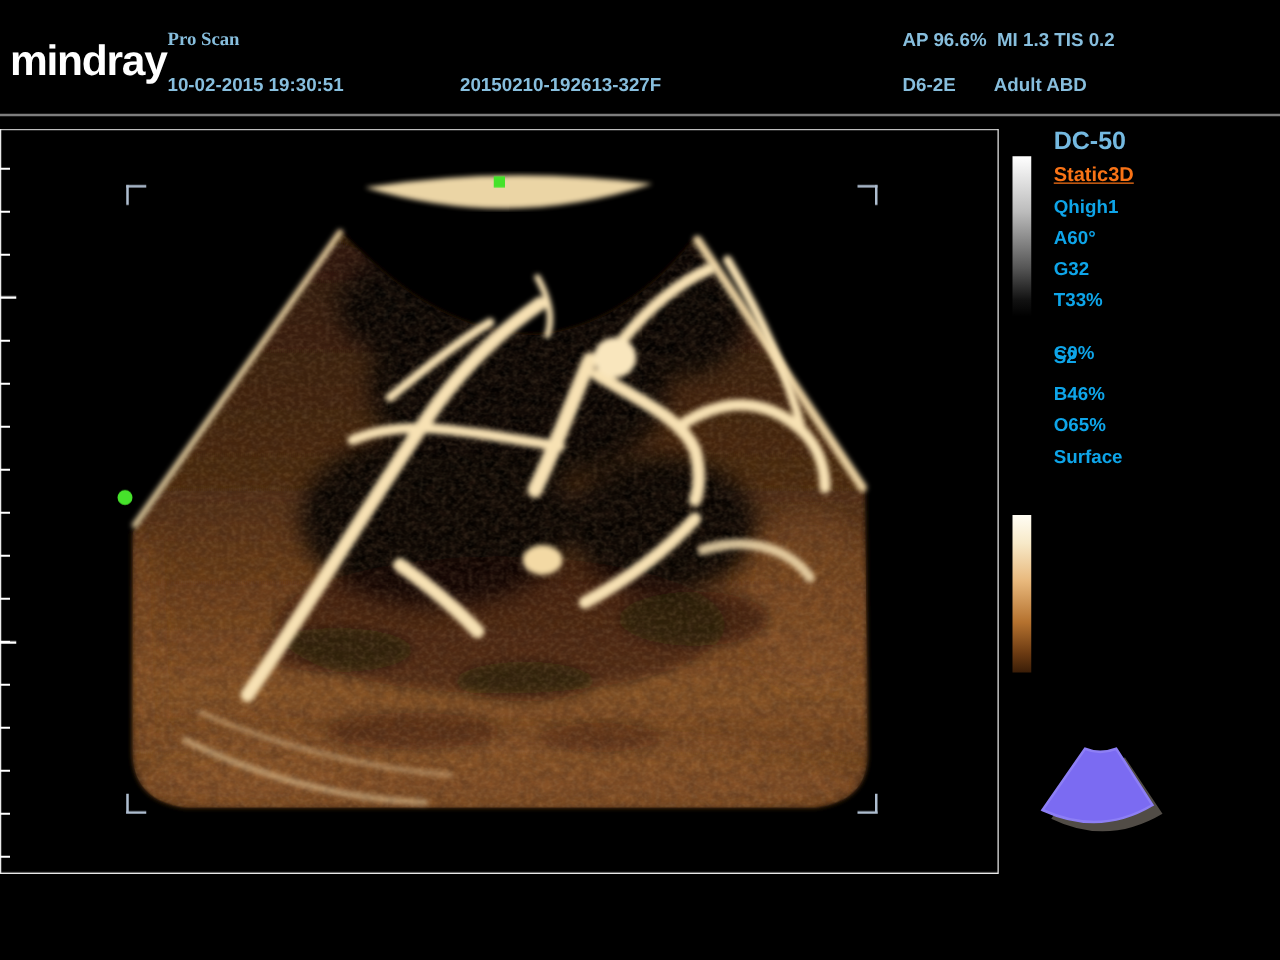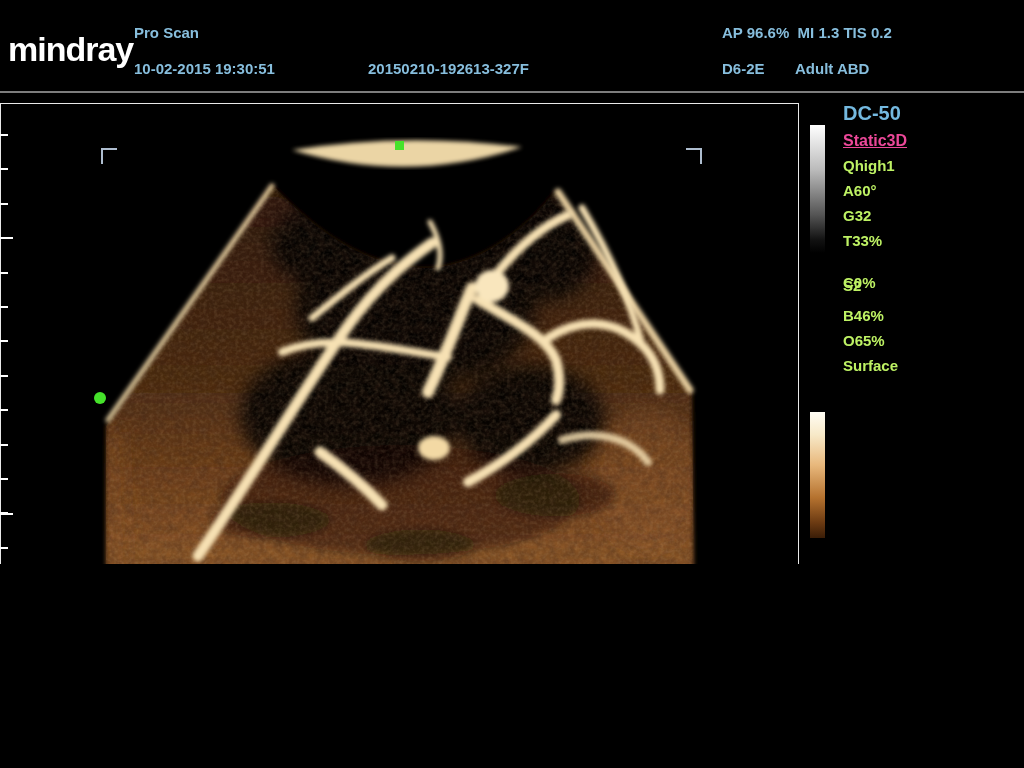--- a/index.html
+++ b/index.html
@@ -1,22 +1,22 @@
 <!DOCTYPE html>
 <html><head>
 <meta charset="utf-8">
 <style>
   html,body{margin:0;padding:0;background:#000;}
-  #screen{position:relative;width:1024px;height:564px;background:#000;overflow:hidden;
+  #screen{position:relative;width:1024px;height:768px;background:#000;overflow:hidden;
           font-family:"Liberation Sans",sans-serif;}
   .abs{position:absolute;}
   
   .brand{left:8px;top:30px;color:#fff;font-size:34px;font-weight:bold;letter-spacing:-1px;}
   .hdr{color:#87bedd;font-size:15px;font-weight:bold;white-space:pre;}
-  .app-name{left:134px;top:24px;}
+  .app-name{left:134px;top:24px;font-family:Liberation Serif, serif;}
   .datetime{left:134px;top:60px;}
   .exam-id{left:368px;top:60px;}
   .acoustic{left:722px;top:24px;}
   .probe-id{left:722px;top:60px;}
   .preset{left:795px;top:60px;}
   .hdr-sep{left:0;top:91px;width:1024px;height:2px;background:#7d7d7d;}
   
   .img-frame{left:0;top:103px;width:797px;height:594px;border:1px solid #e9e9e9;}
   .ruler{left:0;top:134px;width:8px;height:556px;
          background:repeating-linear-gradient(to bottom,#fff 0 2px,transparent 2px 34.4px);}
@@ -25,23 +25,23 @@
   .bk-tl{left:101px;top:148px;border-left:2px solid #aebdcf;border-top:2px solid #aebdcf;}
   .bk-tr{left:686px;top:148px;border-right:2px solid #aebdcf;border-top:2px solid #aebdcf;}
   .bk-bl{left:101px;top:635px;border-left:2px solid #aebdcf;border-bottom:2px solid #aebdcf;}
   .bk-br{left:686px;top:635px;border-right:2px solid #aebdcf;border-bottom:2px solid #aebdcf;}
   .marker-sq{left:395px;top:141px;width:9px;height:9px;background:#46e22b;}
   .marker-dot{left:94px;top:392px;width:12px;height:12px;border-radius:50%;background:#46e22b;}
   
   .model{left:843px;top:102px;color:#74b9e0;font-size:20px;font-weight:bold;}
   .gray-bar{left:810px;top:125px;width:15px;height:128px;
             background:linear-gradient(to bottom,#ffffff,#bbbbbb 35%,#555555 70%,#111 90%,#000);}
-  .mode-link{left:843px;top:132px;color:#ec4899;font-size:16px;font-weight:bold;
+  .mode-link{left:843px;top:132px;color:#f97316;font-size:16px;font-weight:bold;
              text-decoration:underline;cursor:pointer;}
-  .param{left:843px;color:#bef264;font-size:15px;font-weight:bold;}
+  .param{left:843px;color:#0ea5e9;font-size:15px;font-weight:bold;}
   .sepia-bar{left:810px;top:412px;width:15px;height:126px;
              background:linear-gradient(to bottom,#fffdf4,#f7e9c8 18%,#e8b87c 42%,#b5722f 68%,#6b3a12 88%,#3a1d07);}
 </style>
 </head>
 <body>
 
 <div id="screen">
 
   <svg class="abs" style="left:0;top:0;" width="1024" height="768" viewBox="0 0 1024 768">
     <defs>

